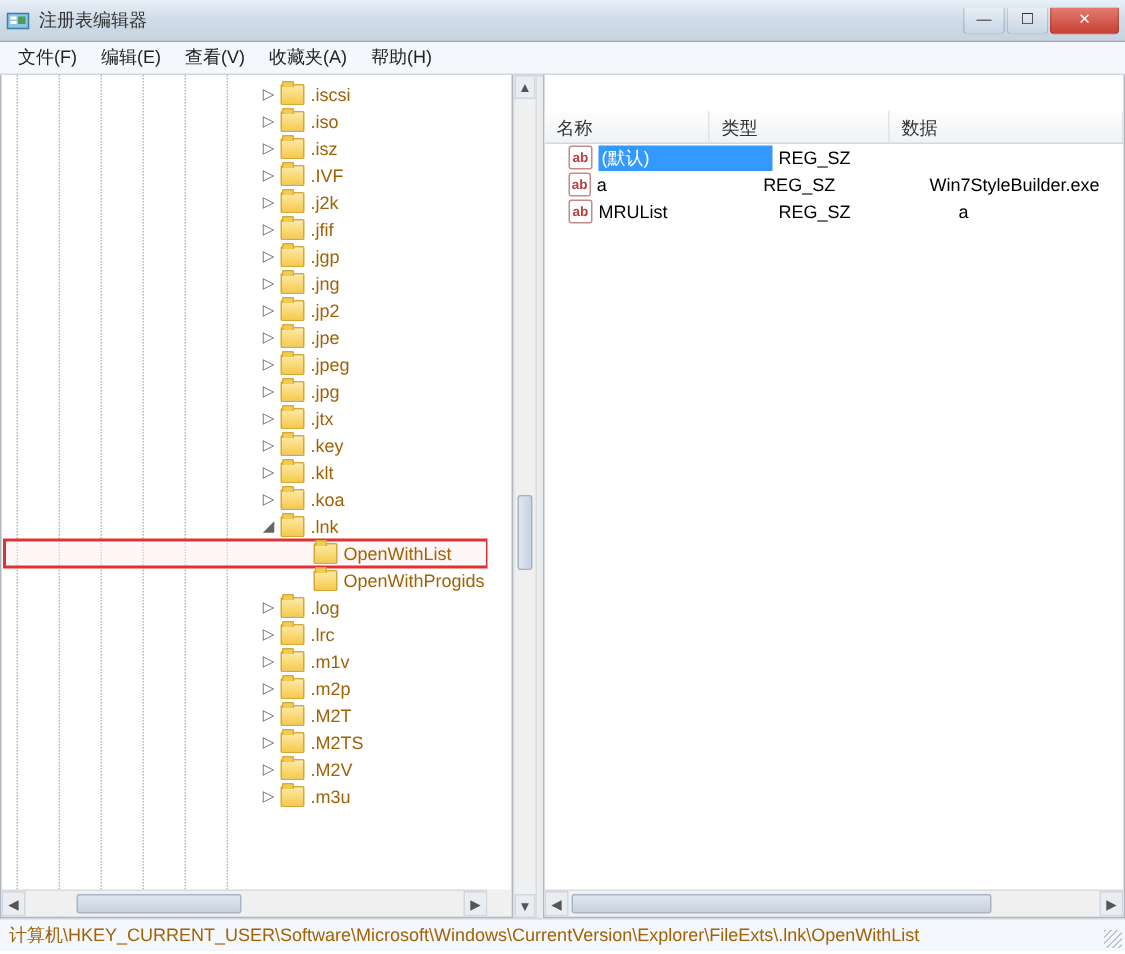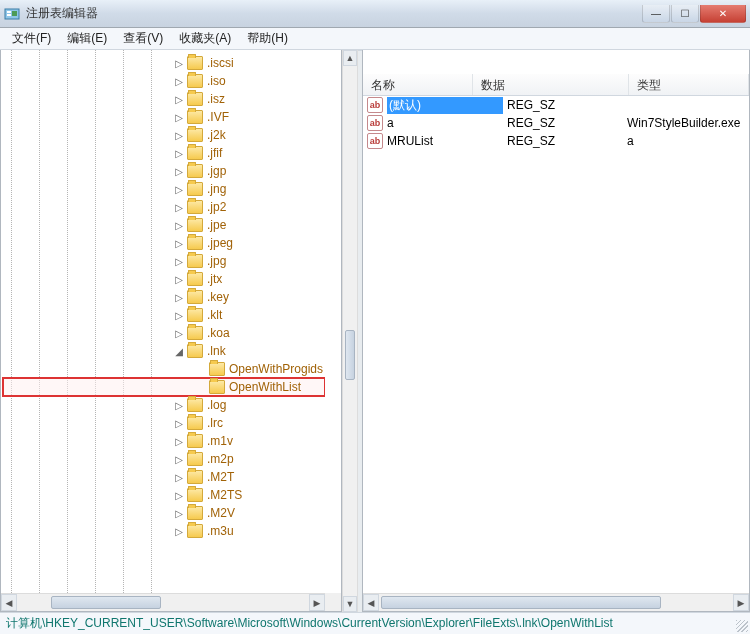--- a/index.html
+++ b/index.html
@@ -39,38 +39,38 @@
 
 
 .list-header { height: 22px; background: linear-gradient(#fdfdfd,#f0f2f5); border-bottom: 1px solid #d0d7df; display: flex; margin-top: 24px; }
 .list-header .col { padding: 3px 8px; border-right: 1px solid #e0e4e8; color: #333; }
 .col-name { width: 110px; }
 .col-type { width: 120px; }
 .col-data { flex: 1; }
 
 
 .list-body { position: relative; }
-.list-row { display: flex; align-items: center; height: 18px; padding: 0 4px; }
+.list-row { display: flex; align-items: center; height: 18px; padding: 0 16px; }
 .list-row .val-icon { width: 16px; height: 16px; margin-right: 4px; display: inline-flex; align-items:center; justify-content:center; background:#fff; border:1px solid #c5898c; border-radius:2px; color:#b93d3a; font-size:9px; font-weight:bold; }
 .list-row .name-cell { width: 116px; }
 .list-row .type-cell { width: 120px; padding-left: 4px; }
 .list-row .data-cell { flex: 1; padding-left: 4px; }
 .list-row.selected .name-cell { background: #3399ff; color: #fff; padding: 0 2px; }
 .scrollbar-h { position: absolute; left: 0; right: 16px; bottom: 0; height: 18px; background: #f0f0f0; border-top: 1px solid #dcdcdc; }
 .scrollbar-h .thumb { position:absolute; top:2px; bottom:2px; background:linear-gradient(#dfe7f0,#c6d2e0); border:1px solid #a8b4c2; border-radius:2px; }
 .scrollbar-h .arrow { position:absolute; top:0; bottom:0; width:16px; display:flex; align-items:center; justify-content:center; font-size:9px; color:#555; background:#e9edf1; border:1px solid #d0d7df; }
 .corner { position:absolute; right:0; bottom:0; width:16px; height:18px; background:#f0f0f0; }
 
 
 .mid-scroll { width: 16px; background: #f0f0f0; border-left:1px solid #dcdcdc; border-right:1px solid #dcdcdc; position:relative; }
 .mid-scroll .thumb { position:absolute; left:2px; right:2px; top:280px; height:50px; background:linear-gradient(to right,#dfe7f0,#c6d2e0); border:1px solid #a8b4c2; border-radius:2px; }
 .mid-scroll .arrow { position:absolute; left:0; right:0; height:16px; display:flex; align-items:center; justify-content:center; font-size:9px; color:#555; background:#e9edf1; border:1px solid #d0d7df; }
 
 
-.statusbar { height: 22px; background: #f4f7fb; border-top: 1px solid #d0d7df; display: flex; align-items: center; padding: 0 6px; color: #0f766e; font-size: 12px; overflow: hidden; white-space: nowrap; position: relative; }
+.statusbar { height: 22px; background: #f4f7fb; border-top: 1px solid #d0d7df; display: flex; align-items: center; padding: 0 6px; color: #a16207; font-size: 12px; overflow: hidden; white-space: nowrap; position: relative; }
 .statusbar::after { content:''; position:absolute; right:2px; bottom:2px; width:12px; height:12px; background: repeating-linear-gradient(135deg,#bcc3cb 0 1px, transparent 1px 3px); }
 </style>
 </head>
 <body>
 
 <div class="titlebar">
   <span class="app-icon">
     <svg width="16" height="16" viewBox="0 0 16 16">
         <rect x="1" y="3" width="14" height="10" fill="#8fc6e8" stroke="#3a7da6"></rect>
         <rect x="3" y="5" width="4" height="2" fill="#fff"></rect>
@@ -184,29 +184,29 @@
         <div class="tree-item" style="padding-left: 170px;">
           <span class="expand">▷</span>
           <span class="folder-icon"></span>
           <span class="label">.koa</span>
         </div>
         <div class="tree-item" style="padding-left: 170px;">
           <span class="expand">◢</span>
           <span class="folder-icon"></span>
           <span class="label">.lnk</span>
         </div>
+        <div class="tree-item highlight" style="padding-left: 192px;">
+          <span class="expand"></span>
+          <span class="folder-icon"></span>
+          <span class="label">OpenWithList</span>
+        </div>
         <div class="tree-item" style="padding-left: 192px;">
           <span class="expand"></span>
           <span class="folder-icon"></span>
           <span class="label">OpenWithProgids</span>
-        </div>
-        <div class="tree-item highlight" style="padding-left: 192px;">
-          <span class="expand"></span>
-          <span class="folder-icon"></span>
-          <span class="label">OpenWithList</span>
         </div>
         <div class="tree-item" style="padding-left: 170px;">
           <span class="expand">▷</span>
           <span class="folder-icon"></span>
           <span class="label">.log</span>
         </div>
         <div class="tree-item" style="padding-left: 170px;">
           <span class="expand">▷</span>
           <span class="folder-icon"></span>
           <span class="label">.lrc</span>
@@ -254,22 +254,22 @@
     <div class="arrow" style="top:0">▲</div>
     <div class="thumb"></div>
     <div class="arrow" style="bottom:0">▼</div>
   </div>
 
   <div class="splitter"></div>
 
   <div class="pane right-pane">
     <div class="list-header">
       <div class="col col-name">名称</div>
+      <div class="col col-type">类型</div>
       <div class="col col-data">数据</div>
-      <div class="col col-type">类型</div>
     </div>
     <div class="list-body" id="list-body">
         <div class="list-row selected">
           <span class="val-icon">ab</span>
           <span class="name-cell">(默认)</span>
           <span class="type-cell">REG_SZ</span>
         </div>
         <div class="list-row">
           <span class="val-icon">ab</span>
           <span class="name-cell">a</span>

